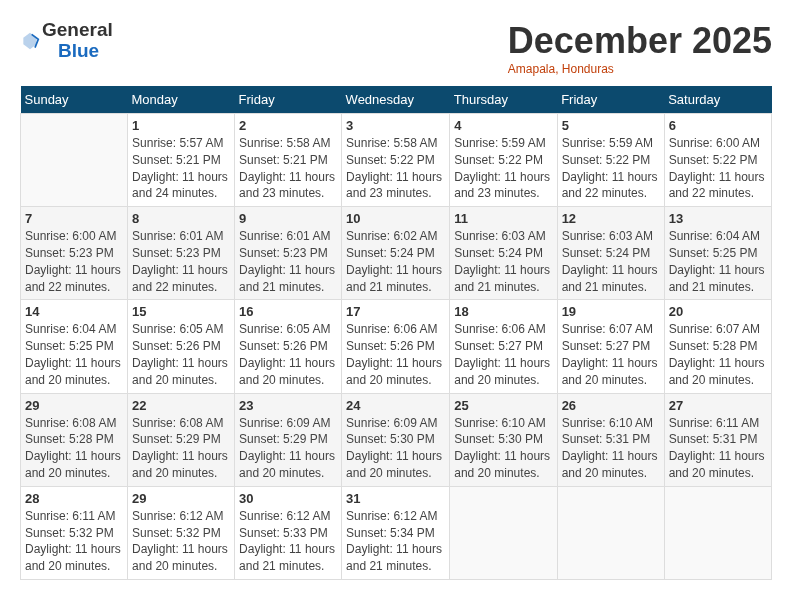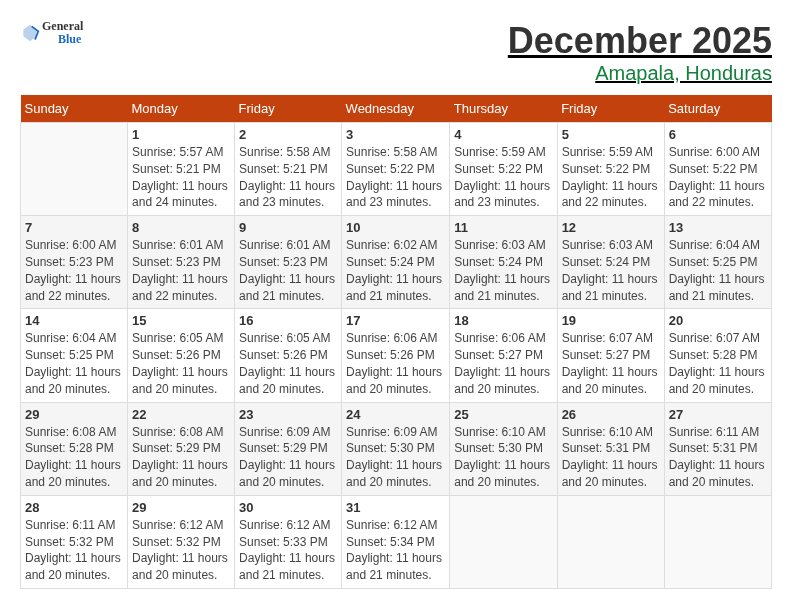--- a/index.html
+++ b/index.html
@@ -16,52 +16,49 @@
       align-items: flex-start;
       margin-bottom: 10px;
     }
     .logo {
       display: flex;
       align-items: center;
     }
     .logo-text {
       display: flex;
       flex-direction: column;
-      font-size: 12px;
+      font-size: 19px;
       font-weight: bold;
       line-height: 1.1;
-      font-family: Liberation Serif, serif;
     }
     .logo-general { color: #333; }
     .logo-blue { color: #1a6abf; margin-left: 16px; }
     .logo-icon {
       width: 20px;
       height: 20px;
       margin-right: 2px;
     }
     .title-block {
-      text-align: right;
-      text-decoration: underline;
     }
     .month-title {
       font-size: 36px;
       font-weight: bold;
       color: #333;
     }
     .location {
-      font-size: 20px;
-      color: #15803d;
+      font-size: 12px;
+      color: #c2410c;
     }
     .calendar {
       width: 100%;
       border-collapse: collapse;
       font-size: 11px;
     }
     .calendar thead th {
-      background: #c2410c;
+      background: #0c4a6e;
       color: #fff;
       padding: 6px 4px;
       text-align: left;
       font-size: 13px;
       font-weight: normal;
     }
     .calendar tbody td {
       border: 1px solid #ddd;
       vertical-align: top;
       padding: 4px;

